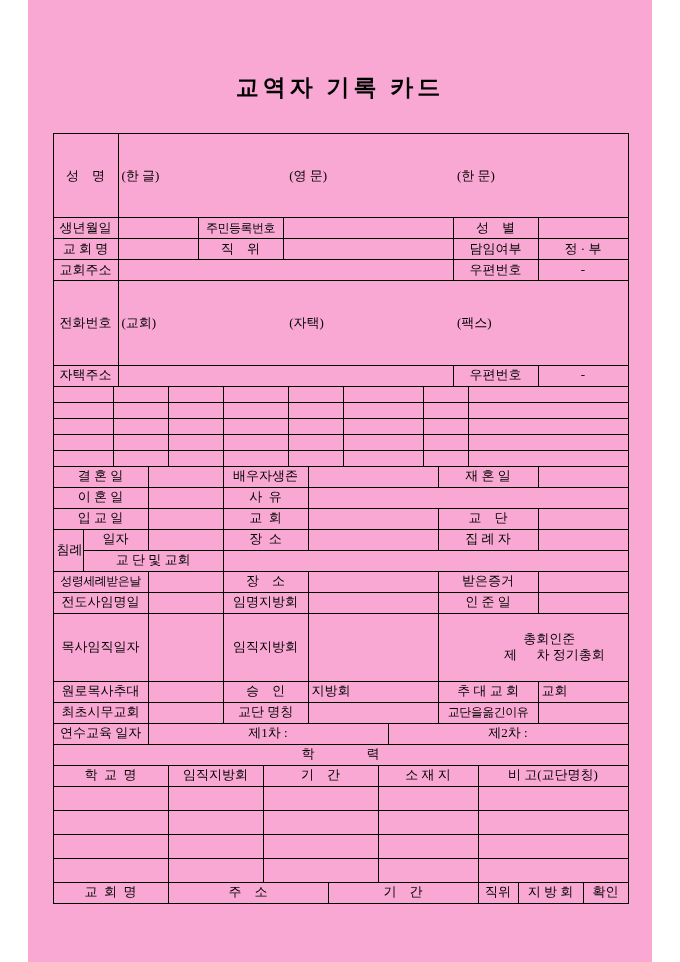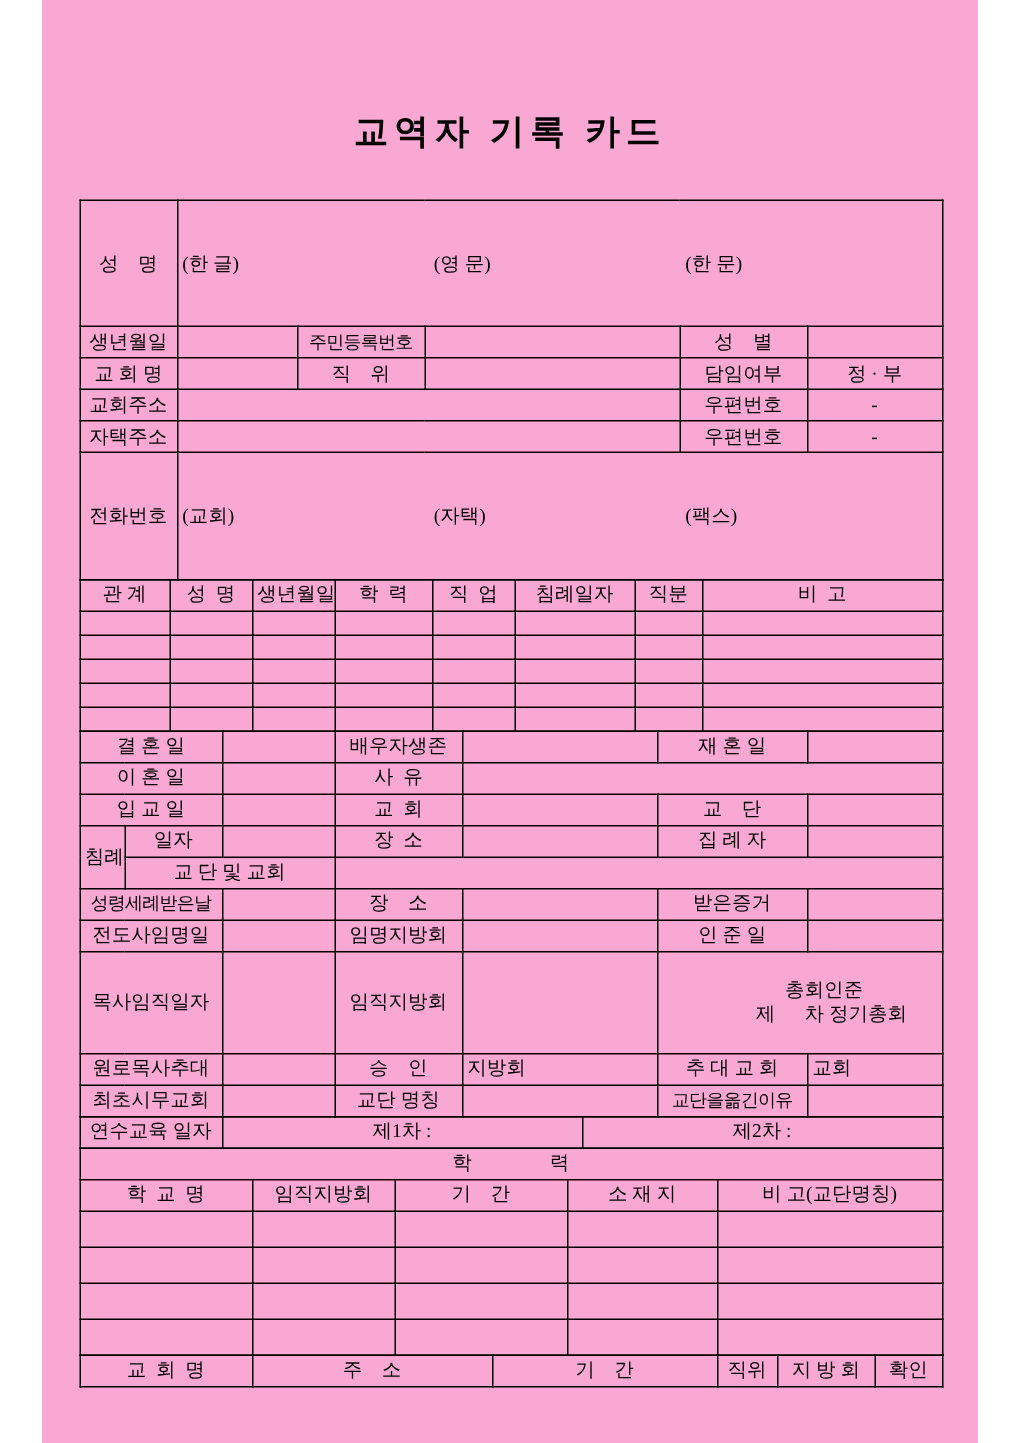--- a/index.html
+++ b/index.html
@@ -93,60 +93,50 @@
         <td>담임여부</td>
         <td>정 · 부</td>
       </tr>
       <tr>
         <td>교회주소</td>
         <td colspan="3"></td>
         <td>우편번호</td>
         <td>-</td>
       </tr>
       <tr>
-        <td>자택주소</td>
-        <td colspan="3"></td>
-        <td>우편번호</td>
-        <td>-</td>
-      </tr>
-      <tr>
         <td>전화번호</td>
         <td colspan="5" class="flex-cell">
           <div class="inner">
             <span>(교회)</span>
             <span>(자택)</span>
             <span>(팩스)</span>
           </div>
         </td>
       </tr>
+      <tr>
+        <td>자택주소</td>
+        <td colspan="3"></td>
+        <td>우편번호</td>
+        <td>-</td>
+      </tr>
     </tbody>
       </table>
 
     <table>
       <colgroup>
         <col style="width:60px">
           <col style="width:55px">
           <col style="width:55px">
           <col style="width:65px">
         <col style="width:55px">
           <col style="width:80px">
           <col style="width:45px">
           <col style="width:160px">
       </colgroup>
       <tbody>
-      <tr>
-        <td>관 계</td>
-        <td>성  명</td>
-        <td>생년월일</td>
-        <td>학  력</td>
-        <td>직  업</td>
-        <td>침례일자</td>
-        <td>직분</td>
-        <td>비  고</td>
-      </tr>
       <tr class="h16">
         <td></td>
             <td></td>
         <td></td>
             <td></td>
         <td></td>
             <td></td>
         <td></td>
             <td></td>
       </tr>

